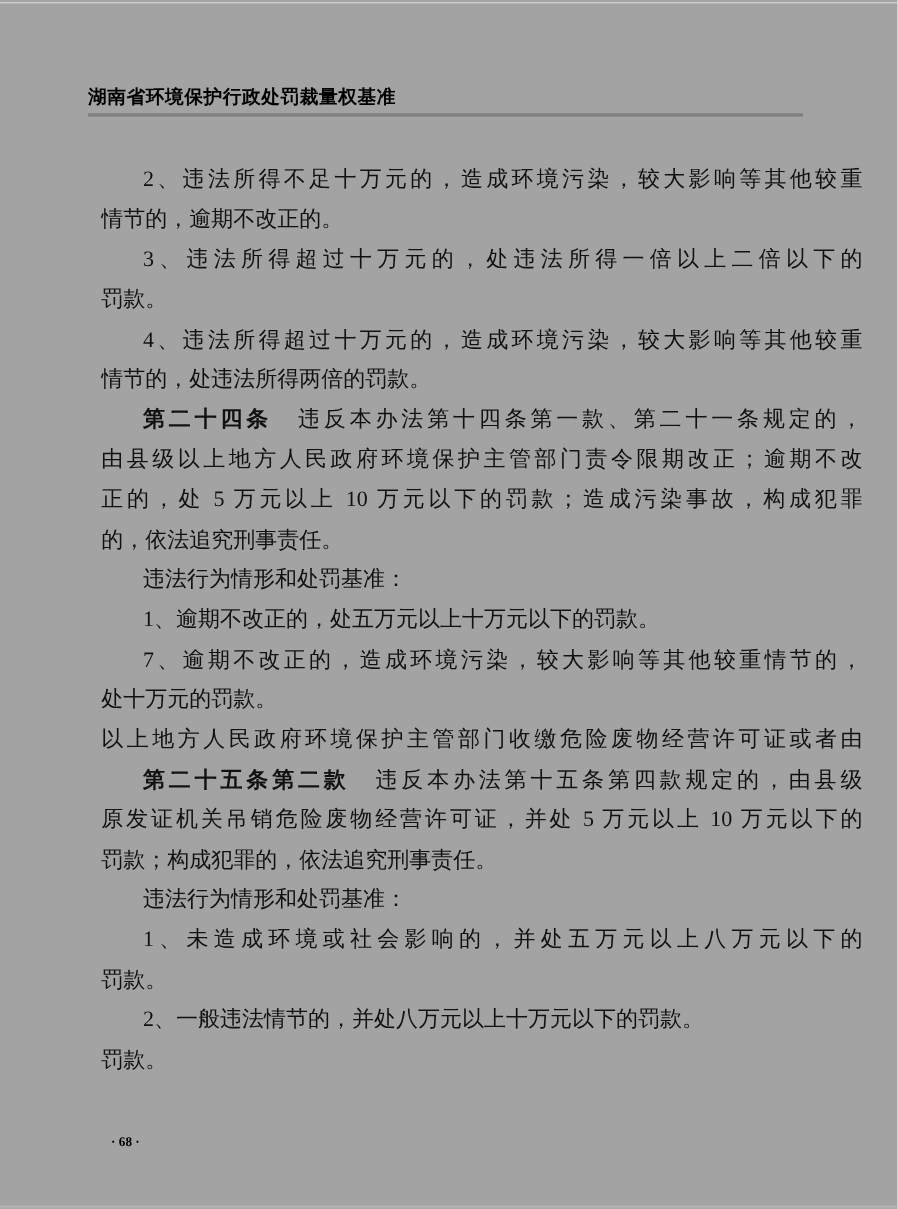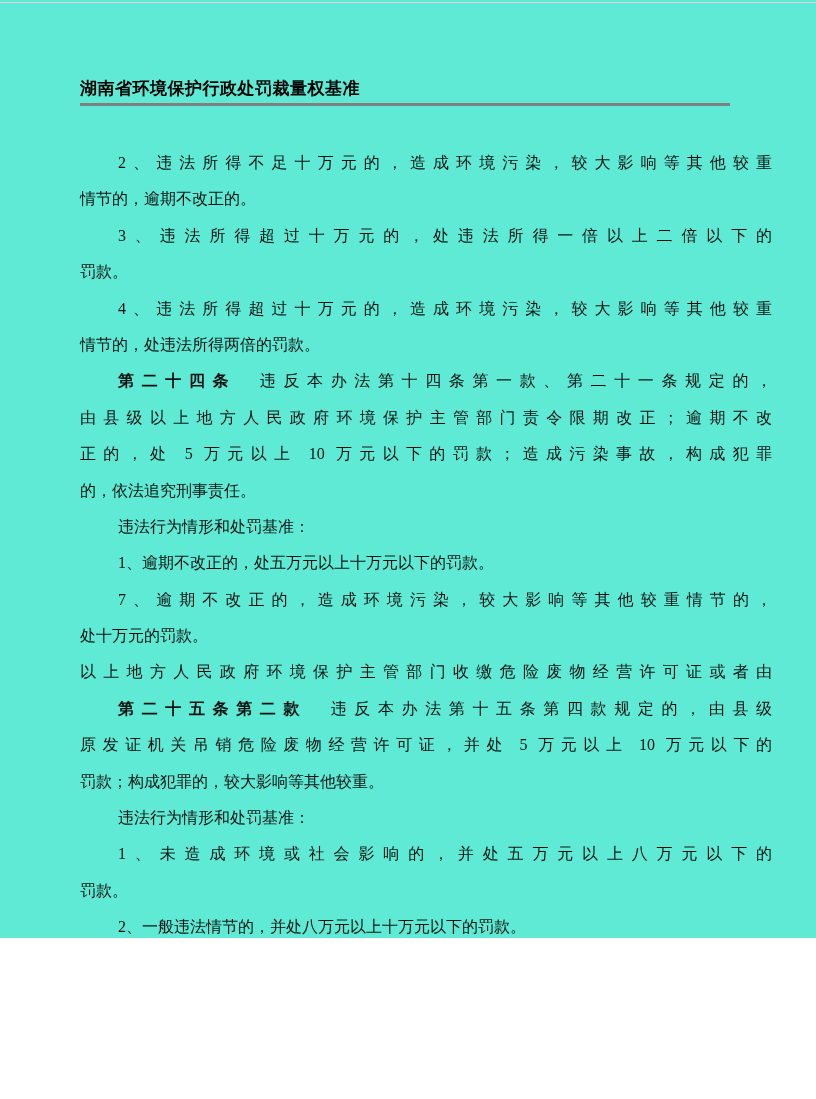--- a/index.html
+++ b/index.html
@@ -3,22 +3,22 @@
 <meta charset="utf-8">
 <style>
   html, body {
     margin: 0;
     padding: 0;
     background: #ffffff;
   }
   #page {
     position: relative;
     width: 816px;
-    height: 938px;
-    background: #5eead4;
+    height: 1099px;
+    background: #a3a3a3;
     overflow: hidden;
     font-family: "Liberation Serif", "DejaVu Serif", serif;
     color: #111111;
   }
   .edge-line {
     position: absolute;
     left: 0;
     width: 816px;
   }
   #edge-top { top: 2px; height: 1px; background: #d8d8d8; }
@@ -40,24 +40,24 @@
     position: absolute;
     left: 80px;
     top: 103px;
     width: 650px;
     height: 2.5px;
     background: #7f7f7f;
   }
 
   #doc-body {
     position: absolute;
-    left: 80px;
+    left: 92px;
     top: 145px;
     width: 692px;
-    font-size: 16px;
+    font-size: 20px;
   }
   .para { margin: 0; padding: 0; }
   .line {
     height: 36.4px;
     line-height: 36.4px;
     text-align: justify;
     text-align-last: justify;
     white-space: nowrap;
     overflow: visible;
   }
@@ -112,21 +112,21 @@
         <div class="line first last">1、逾期不改正的，处五万元以上十万元以下的罚款。</div>
       </div>
       <div class="para">
         <div class="line first">7、逾期不改正的，造成环境污染，较大影响等其他较重情节的，</div>
         <div class="line last">处十万元的罚款。</div>
       </div>
       <div class="para">
         <div class="line">以上地方人民政府环境保护主管部门收缴危险废物经营许可证或者由</div>
         <div class="line first"><b class="lead">第二十五条第二款</b>　违反本办法第十五条第四款规定的，由县级</div>
         <div class="line">原发证机关吊销危险废物经营许可证，并处 5 万元以上 10 万元以下的</div>
-        <div class="line last">罚款；构成犯罪的，较大影响等其他较重。</div>
+        <div class="line last">罚款；构成犯罪的，依法追究刑事责任。</div>
       </div>
       <div class="para">
         <div class="line first last">违法行为情形和处罚基准：</div>
       </div>
       <div class="para">
         <div class="line first">1、未造成环境或社会影响的，并处五万元以上八万元以下的</div>
         <div class="line last">罚款。</div>
       </div>
       <div class="para">
         <div class="line first last">2、一般违法情节的，并处八万元以上十万元以下的罚款。</div>

